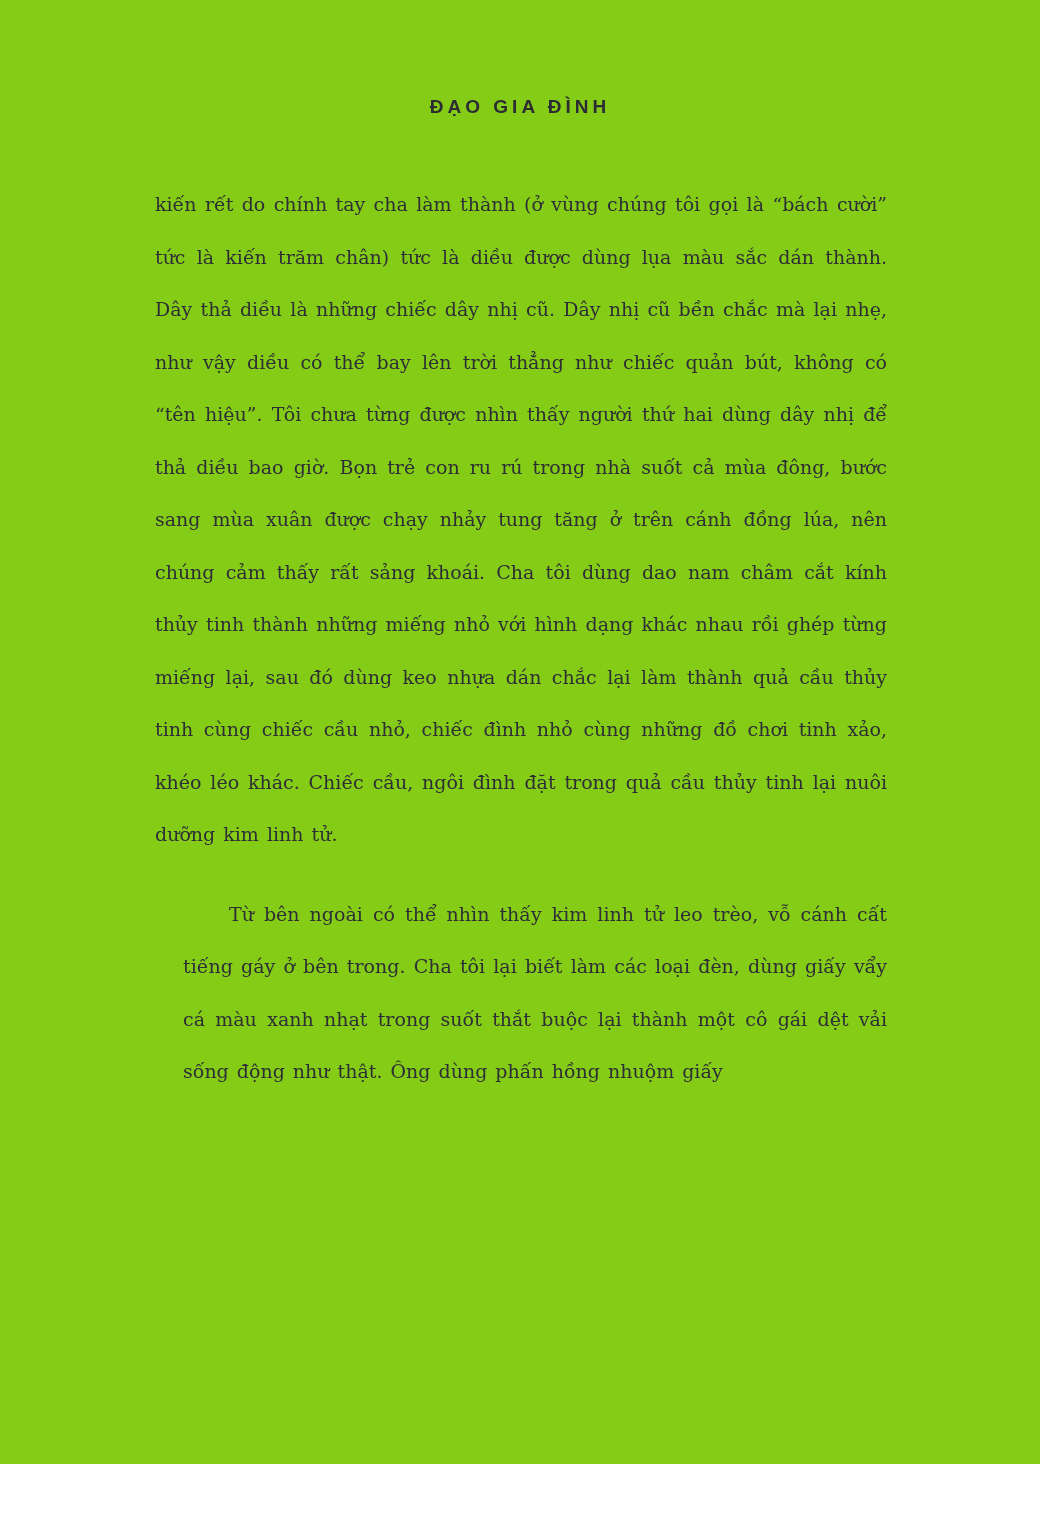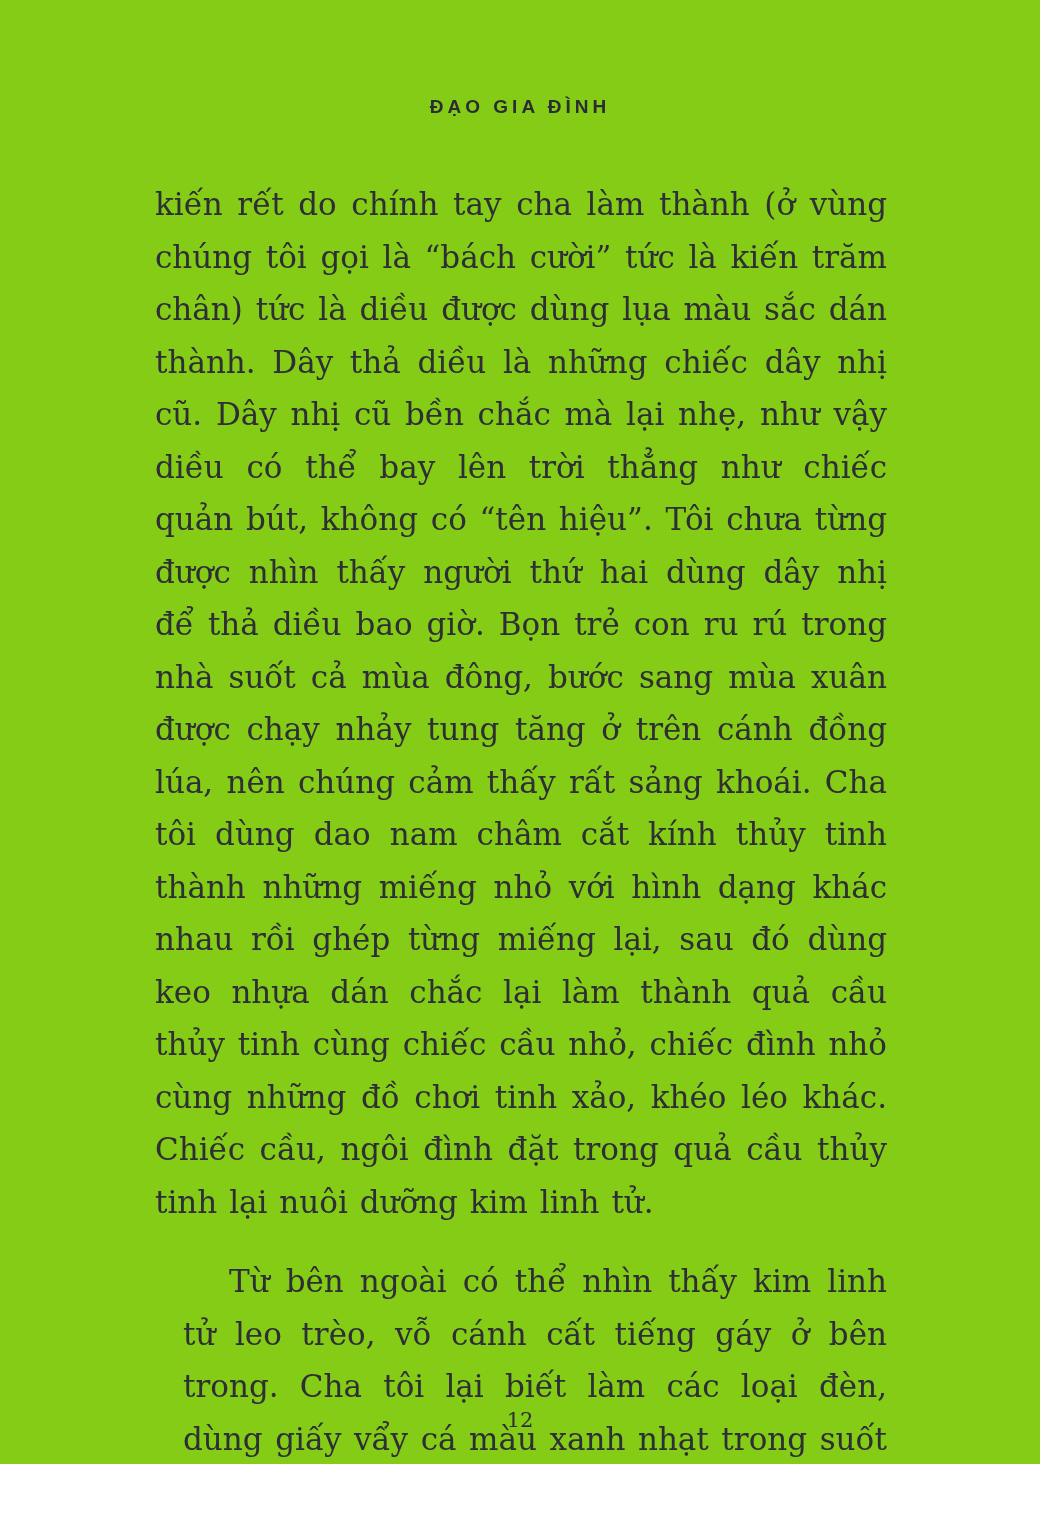--- a/index.html
+++ b/index.html
@@ -33,21 +33,21 @@
   }
 
   .body-text {
     position: absolute;
     top: 178px;
     left: 155px;
     width: 732px;
   }
 
   .body-text p {
-    font-size: 31px;
+    font-size: 19px;
     line-height: 52.5px;
     text-align: justify;
     color: #2e2e35;
     word-spacing: 2px;
   }
 
   .body-text p + p {
     margin-top: 27px;
   }
 
@@ -72,15 +72,14 @@
 
 <div class="page">
 
   <div class="running-header">ĐẠO GIA ĐÌNH</div>
 
   <div class="body-text">
     <p>kiến rết do chính tay cha làm thành (ở vùng chúng tôi gọi là “bách cười” tức là kiến trăm chân) tức là diều được dùng lụa màu sắc dán thành. Dây thả diều là những chiếc dây nhị cũ. Dây nhị cũ bền chắc mà lại nhẹ, như vậy diều có thể bay lên trời thẳng như chiếc quản bút, không có “tên hiệu”. Tôi chưa từng được nhìn thấy người thứ hai dùng dây nhị để thả diều bao giờ. Bọn trẻ con ru rú trong nhà suốt cả mùa đông, bước sang mùa xuân được chạy nhảy tung tăng ở trên cánh đồng lúa, nên chúng cảm thấy rất sảng khoái. Cha tôi dùng dao nam châm cắt kính thủy tinh thành những miếng nhỏ với hình dạng khác nhau rồi ghép từng miếng lại, sau đó dùng keo nhựa dán chắc lại làm thành quả cầu thủy tinh cùng chiếc cầu nhỏ, chiếc đình nhỏ cùng những đồ chơi tinh xảo, khéo léo khác. Chiếc cầu, ngôi đình đặt trong quả cầu thủy tinh lại nuôi dưỡng kim linh tử.</p>
     <p class="indented">Từ bên ngoài có thể nhìn thấy kim linh tử leo trèo, vỗ cánh cất tiếng gáy ở bên trong. Cha tôi lại biết làm các loại đèn, dùng giấy vẩy cá màu xanh nhạt trong suốt thắt buộc lại thành một cô gái dệt vải sống động như thật. Ông dùng phấn hồng nhuộm giấy</p>
   </div>
 
-  <div class="page-number">12</div>
 
 </div>
 
 </body></html>

